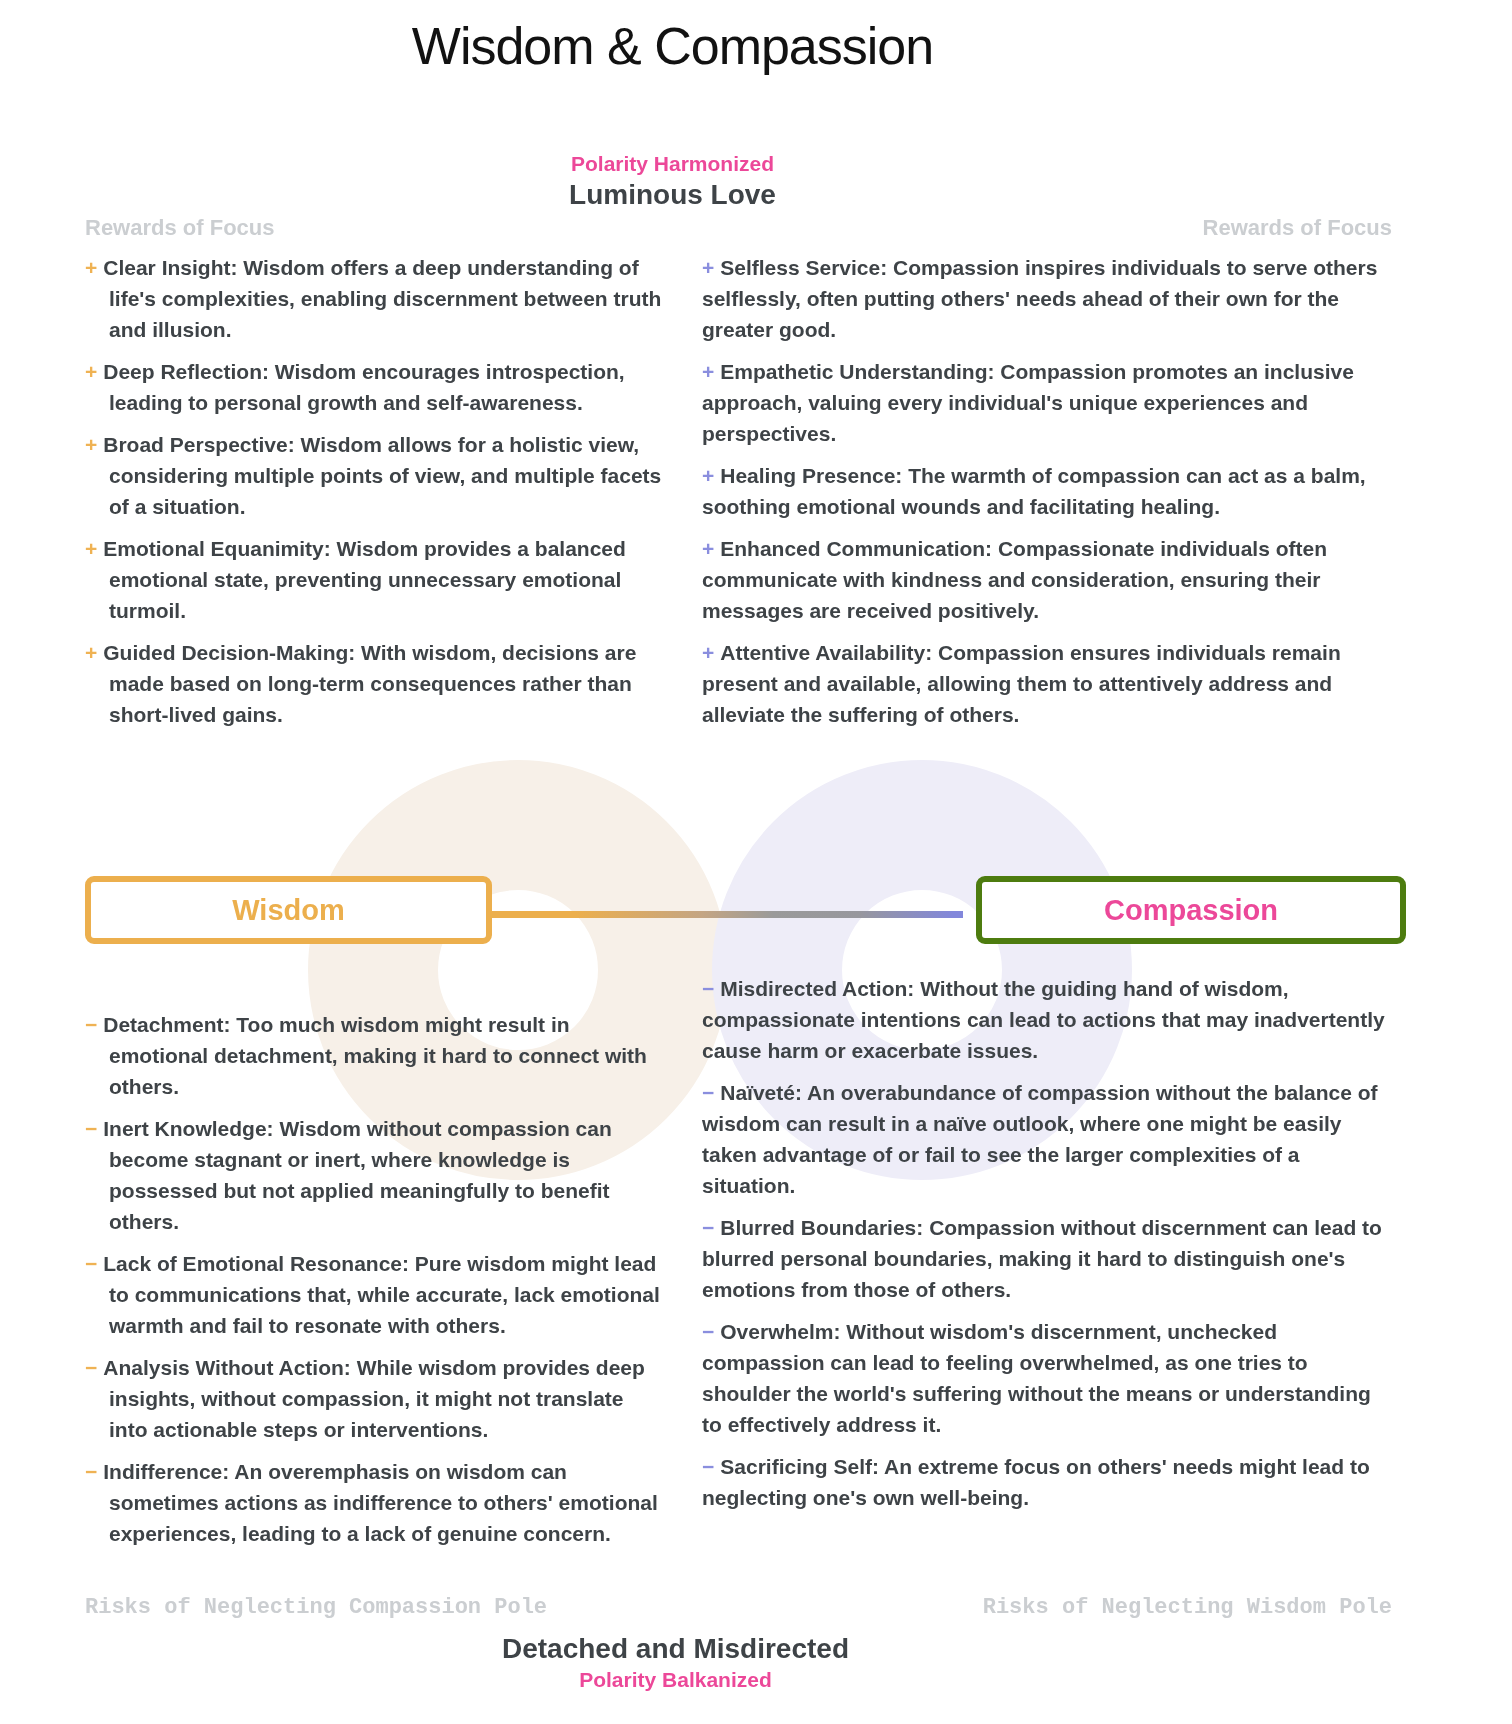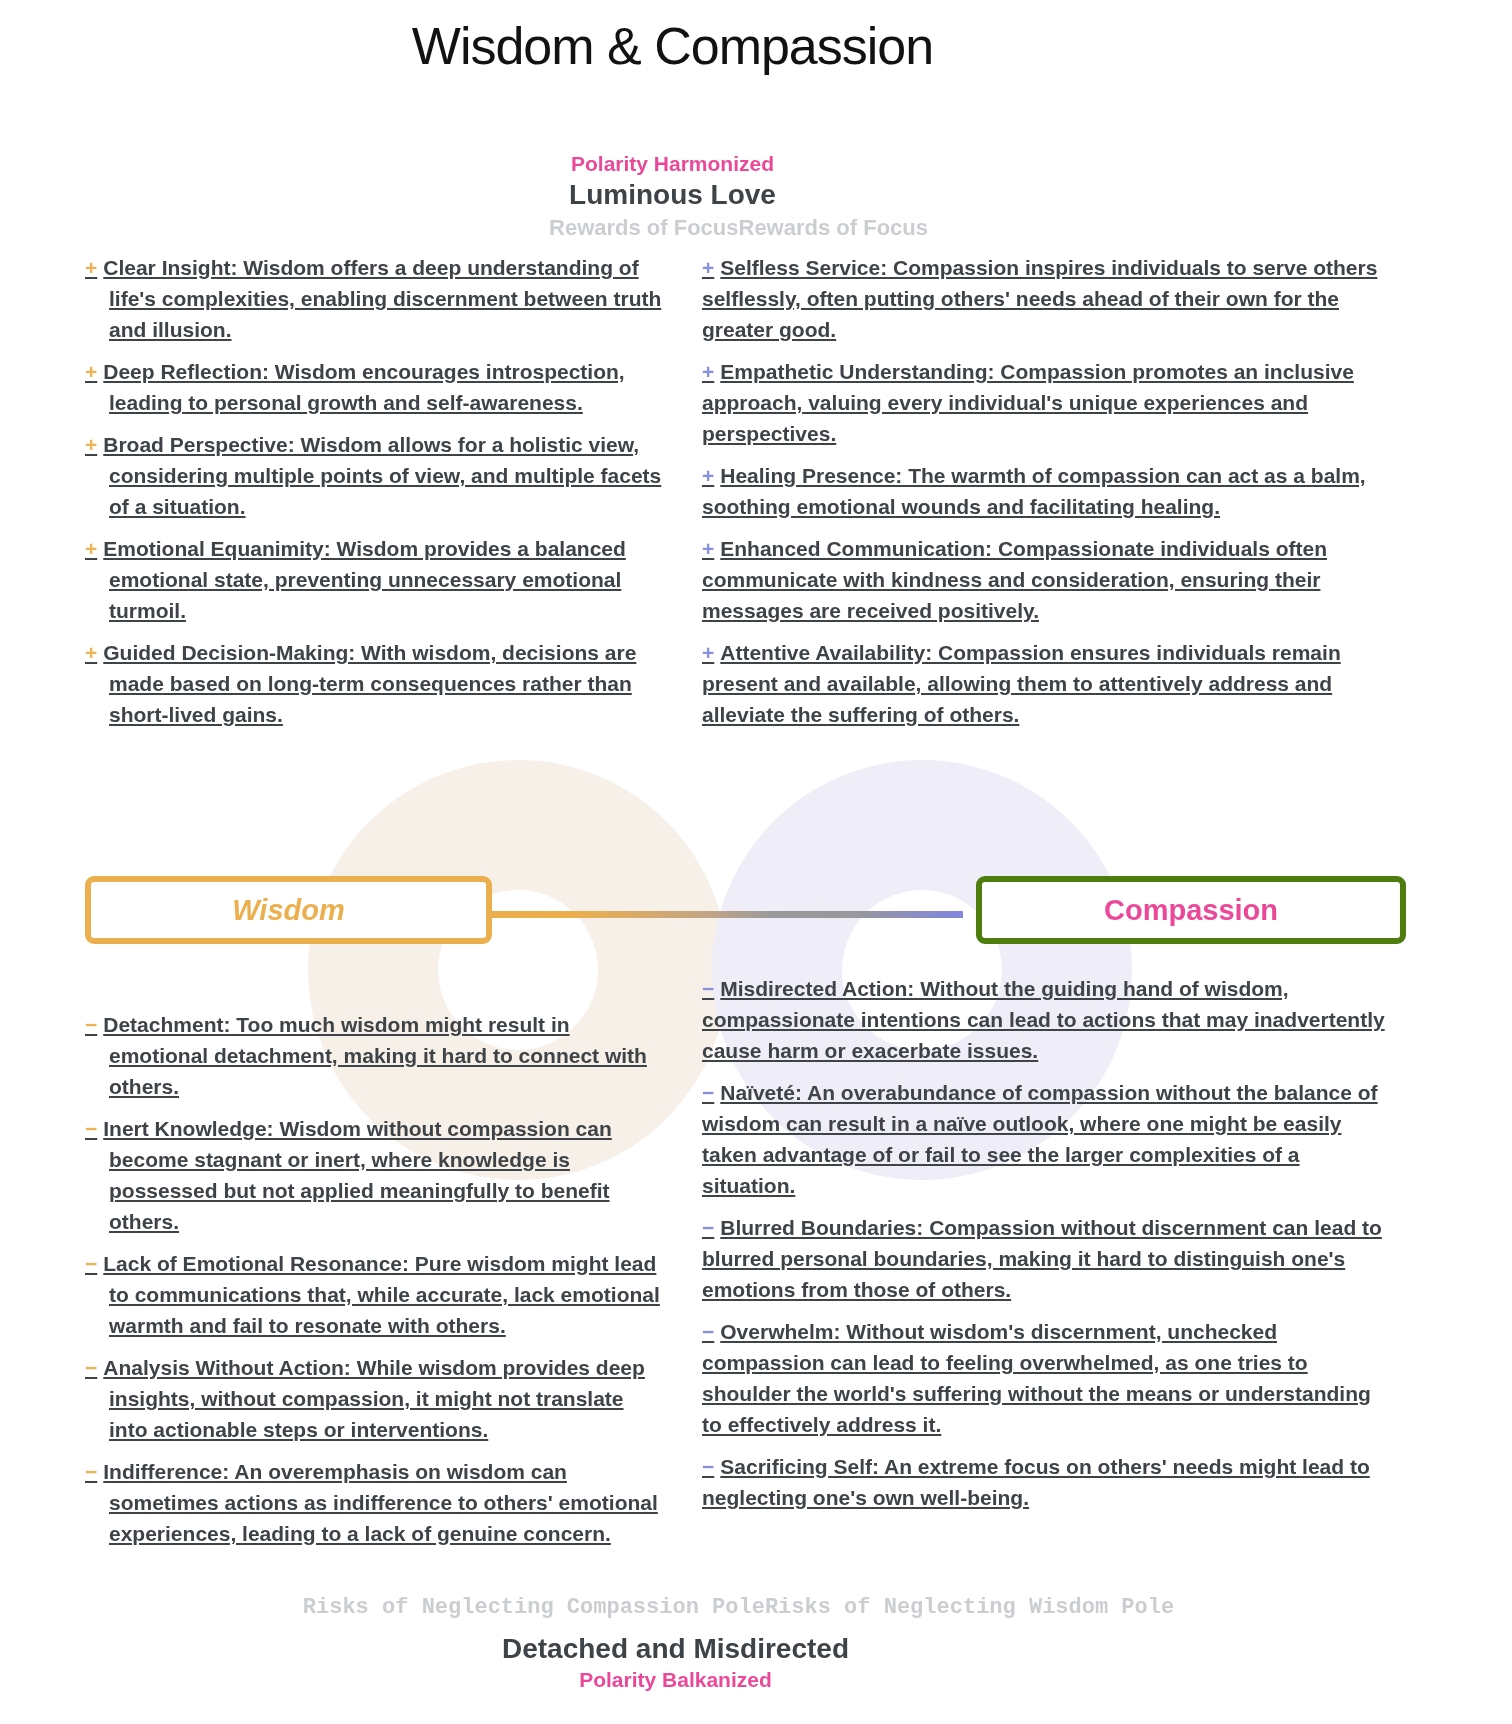--- a/index.html
+++ b/index.html
@@ -13,41 +13,41 @@
   
   #watermark{position:absolute;left:300px;top:752px;width:840px;height:436px;z-index:0;pointer-events:none;}
   .layer{position:relative;z-index:1;}
   
   .title-sec{top:16px;left:85px;width:1175px;text-align:center;}
   .page-title{font-size:52px;line-height:60px;font-weight:normal;color:#121212;letter-spacing:-1px;}
   .harmony-sec{top:150px;left:85px;width:1175px;text-align:center;}
   .tagline{font-size:21px;line-height:28px;font-weight:bold;color:#ec4899;}
   .state-name{font-size:28px;line-height:34px;font-weight:bold;color:#3E4347;}
   
-  .label-row{left:85px;width:1307px;display:flex;justify-content:center;}
+  .label-row{left:85px;width:1307px;display:flex;justify-content:space-between;}
   .rewards-row{top:214px;}
   .risks-row{top:1594px;font-family:Liberation Mono, monospace;}
   .side-label{font-size:22px;line-height:28px;font-weight:bold;color:#CBCED1;}
   
   .grid{left:85px;width:1307px;display:grid;grid-template-columns:578px 690px;column-gap:39px;}
   .top-grid{top:252px;}
   .bottom-grid{top:973px;}
-  .col{min-width:0;text-decoration:underline;}
+  .col{min-width:0;}
   .col-left .item{padding-left:24px;text-indent:-24px;text-align:left;}
   .col-right .item{}
   .pad-top{padding-top:36px;}
   .item{font-size:21px;line-height:31px;font-weight:bold;color:#3E4347;margin-bottom:11px;}
   .marker{font-weight:bold;margin-right:6px;display:inline;}
   .col-left .marker{color:#EFB253;}
   .col-right .marker{color:#8A8EDE;}
   
   .pole-box{position:absolute;top:876px;height:68px;box-sizing:border-box;
     border-radius:9px;background:#ffffff;display:flex;align-items:center;justify-content:center;
     font-size:29px;font-weight:bold;z-index:2;cursor:pointer;}
-  .pole-left{left:85px;width:407px;border:6px solid #ECAF4D;color:#ECAF4D;font-style:italic;}
+  .pole-left{left:85px;width:407px;border:6px solid #ECAF4D;color:#ECAF4D;}
   .pole-right{left:976px;width:430px;border:6px solid #4d7c0f;color:#ec4899;}
   .pole-line{position:absolute;left:489px;top:911px;width:474px;height:7px;z-index:1;
     background:linear-gradient(90deg,#ECAF4D 0%,#ECAF4D 18%,#C4A583 45%,#9A9A9A 60%,#97979D 78%,#8287DB 98%);}
   
   .footer-sec{top:1632px;left:88px;width:1175px;text-align:center;}
 </style>
 </head>
 <body>
 
 <svg id="watermark" viewBox="0 0 840 436" aria-hidden="true">

